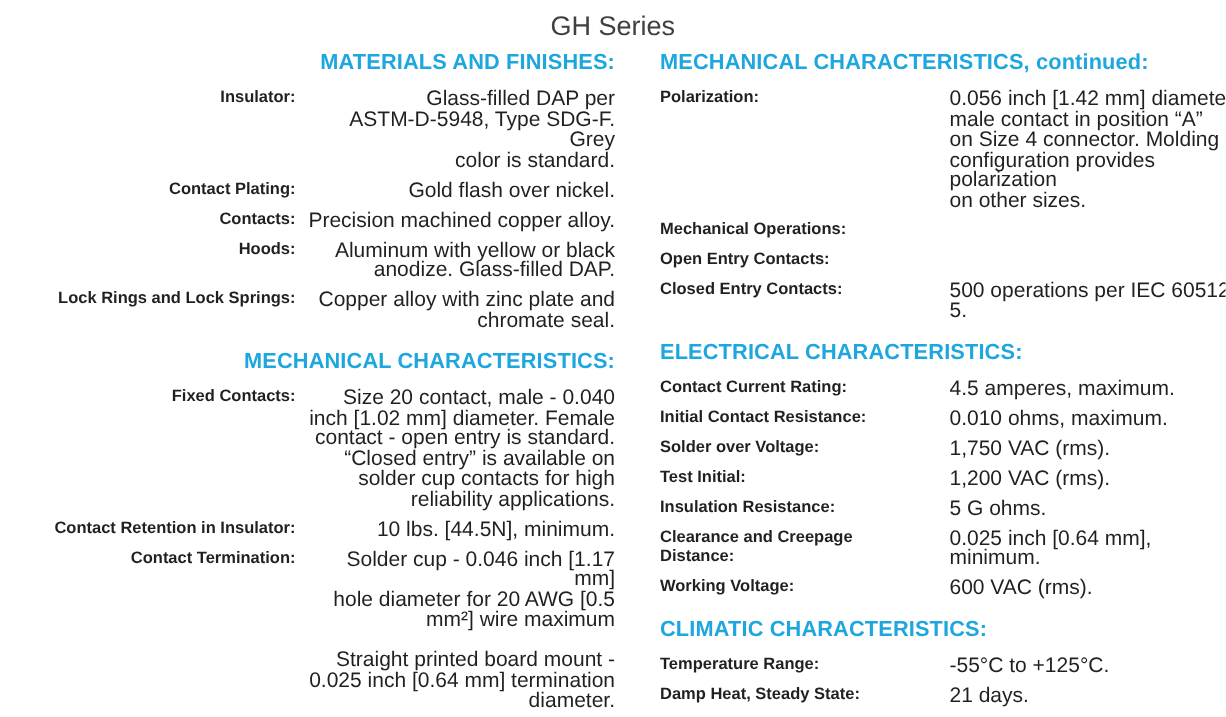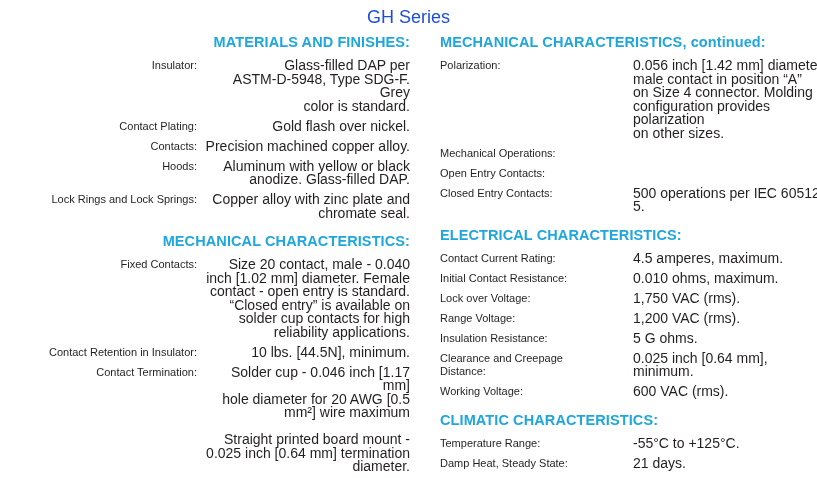--- a/index.html
+++ b/index.html
@@ -6,21 +6,21 @@
   body {
     width: 817px; height: 478px;
     background: #ffffff;
     color: #231f20;
     font-family: "Liberation Sans", sans-serif;
     overflow: hidden;
   }
   .page { padding: 4px 8px 0 8px; }
   .page-title {
     text-align: center;
-    color: #1d4ed8;
+    color: #404040;
     font-size: 18px;
     line-height: 22px;
     margin: 2px 0 2px 0;
   }
   .columns { display: flex; }
   .col-left  { width: 402px; flex: 0 0 402px; text-align: right; }
   .col-right { width: 385px; flex: 0 0 385px; margin-left: 30px; }
   h2.section-heading {
     color: #1ea7df;
     font-size: 14.5px;
@@ -29,21 +29,21 @@
     margin: 13px 0 9px 0;
     letter-spacing: 0.1px;
     white-space: nowrap;
   }
   .col-left  h2.section-heading:first-child,
   .col-right h2.section-heading:first-child { margin-top: 4px; }
   .row { display: flex; margin-bottom: 6.5px; }
   .row.align-end { align-items: flex-end; }
   .spec-label {
     flex: 0 0 193px; width: 193px;
-    font-weight: normal;
+    font-weight: bold;
     font-size: 11px; line-height: 13.5px;
     white-space: pre-line;
     padding-right: 4px; box-sizing: border-box;
   }
   .spec-value {
     flex: 1 1 auto;
     font-size: 14px; line-height: 13.5px;
     white-space: pre-line;
   }
 </style>
@@ -144,25 +144,25 @@
 
       <div class="row">
         <div class="spec-label">Contact Current Rating:</div>
         <div class="spec-value">4.5 amperes, maximum.</div>
       </div>
       <div class="row">
         <div class="spec-label">Initial Contact Resistance:</div>
         <div class="spec-value">0.010 ohms, maximum.</div>
       </div>
       <div class="row">
-        <div class="spec-label">Lock over Voltage:</div>
+        <div class="spec-label">Solder over Voltage:</div>
         <div class="spec-value">1,750 VAC (rms).</div>
       </div>
       <div class="row">
-        <div class="spec-label">Range Voltage:</div>
+        <div class="spec-label">Test Initial:</div>
         <div class="spec-value">1,200 VAC (rms).</div>
       </div>
       <div class="row">
         <div class="spec-label">Insulation Resistance:</div>
         <div class="spec-value">5 G ohms.</div>
       </div>
       <div class="row align-end">
         <div class="spec-label">Clearance and Creepage
 Distance:</div>
         <div class="spec-value">0.025 inch [0.64 mm], minimum.</div>

